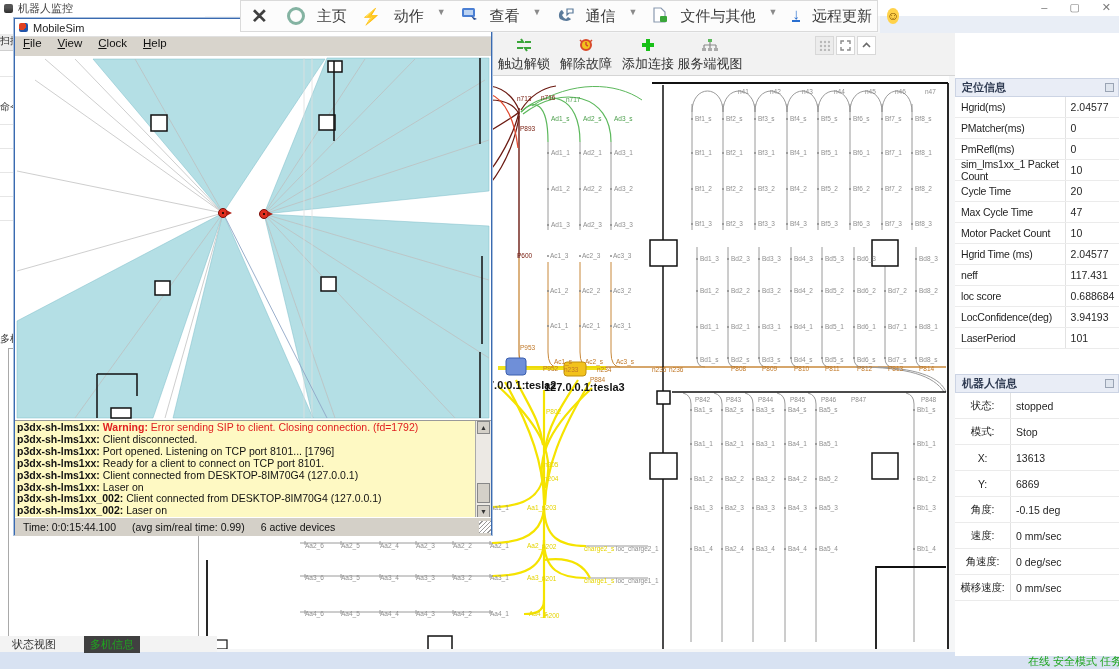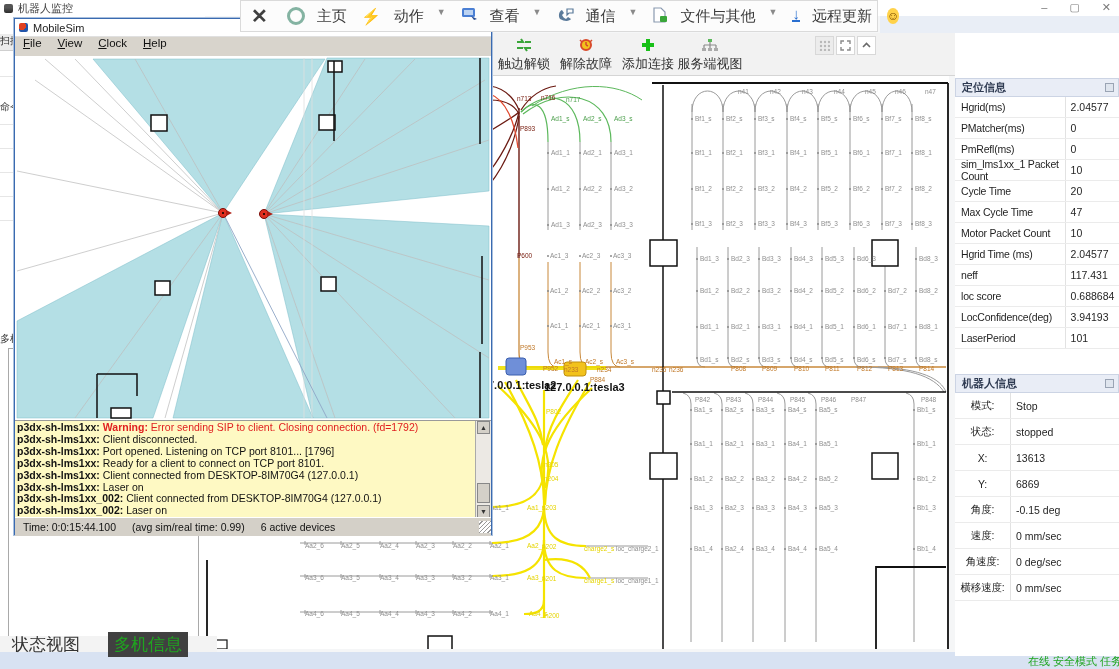--- a/index.html
+++ b/index.html
@@ -28,21 +28,21 @@
   #tb2-icons{left:815px;top:36px;display:flex;gap:2px;z-index:31}
   .chip{width:17px;height:17px;background:#fff;border:1px solid #d8d8d8;display:flex;align-items:center;justify-content:center;cursor:pointer}
   .chip.grid{background:#ececec}
   
   #leftpanel{left:0;top:16px;width:205px;height:636px;background:#ffffff;z-index:5}
   #leftbox{left:8px;top:332px;width:189px;height:302px;border:1px solid #a9a9a9;background:#fff}
   .stripline{left:0;width:13px;height:1px;background:#e6e6e6}
   .striptext{left:0;width:14px;overflow:hidden;font-size:10px;color:#333;white-space:nowrap}
   #striphdr{left:0;top:18px;width:14px;height:16px;background:#ececec;border-bottom:1px solid #cfcfcf;overflow:hidden;font-size:10px;color:#333;white-space:nowrap}
   
-  #tabsrow{left:0;top:636px;width:205px;height:16px;background:#f3f3f3;display:flex;align-items:center;gap:28px;padding-left:12px;font-size:17px;z-index:6}
+  #tabsrow{left:0;top:636px;width:205px;height:16px;background:#f3f3f3;display:flex;align-items:center;gap:28px;padding-left:12px;font-size:11px;z-index:6}
   .tab{color:#333;cursor:pointer}
   .tab.active{color:#1fa51f;font-weight:normal;background:#404040;padding:1px 6px}
   #bottomstrip{left:0;top:652px;width:1119px;height:17px;background:#d8e2f2;z-index:4}
   #statusgreen{left:1028px;top:654px;font-size:11px;color:#1fa51f;white-space:nowrap;z-index:7}
   
   #map{left:205px;top:33px;width:744px;height:616px;background:#fff;z-index:1}
   #map svg{display:block}
   .ml-g{fill:#8f8f8f}.ml-o{fill:#c07828}.ml-y{fill:#e5d400}.ml-d{fill:#7a2012}.ml-gr{fill:#4ea04e}
   .ml-k{fill:#111;font-weight:bold;font-size:11px !important}
   #map text{font-size:6.5px;font-family:"Liberation Sans",sans-serif}
@@ -770,28 +770,28 @@
           <span class="lbl">LaserPeriod</span>
           <span class="val">101</span>
         </div>
       </div>
     <div class="phdr abs" style="top:341px">
       <span>机器人信息</span>
         <span class="pin"></span>
     </div>
     <div id="robtable" class="abs" style="top:360px;left:0;width:164px">
         <div class="trow">
+          <span class="lbl">状态:</span>
+          <span class="val">stopped</span>
+        </div>
+        <div class="trow">
           <span class="lbl">模式:</span>
           <span class="val">Stop</span>
         </div>
         <div class="trow">
-          <span class="lbl">状态:</span>
-          <span class="val">stopped</span>
-        </div>
-        <div class="trow">
           <span class="lbl">X:</span>
           <span class="val">13613</span>
         </div>
         <div class="trow">
           <span class="lbl">Y:</span>
           <span class="val">6869</span>
         </div>
         <div class="trow">
           <span class="lbl">角度:</span>
           <span class="val">-0.15  deg</span>

